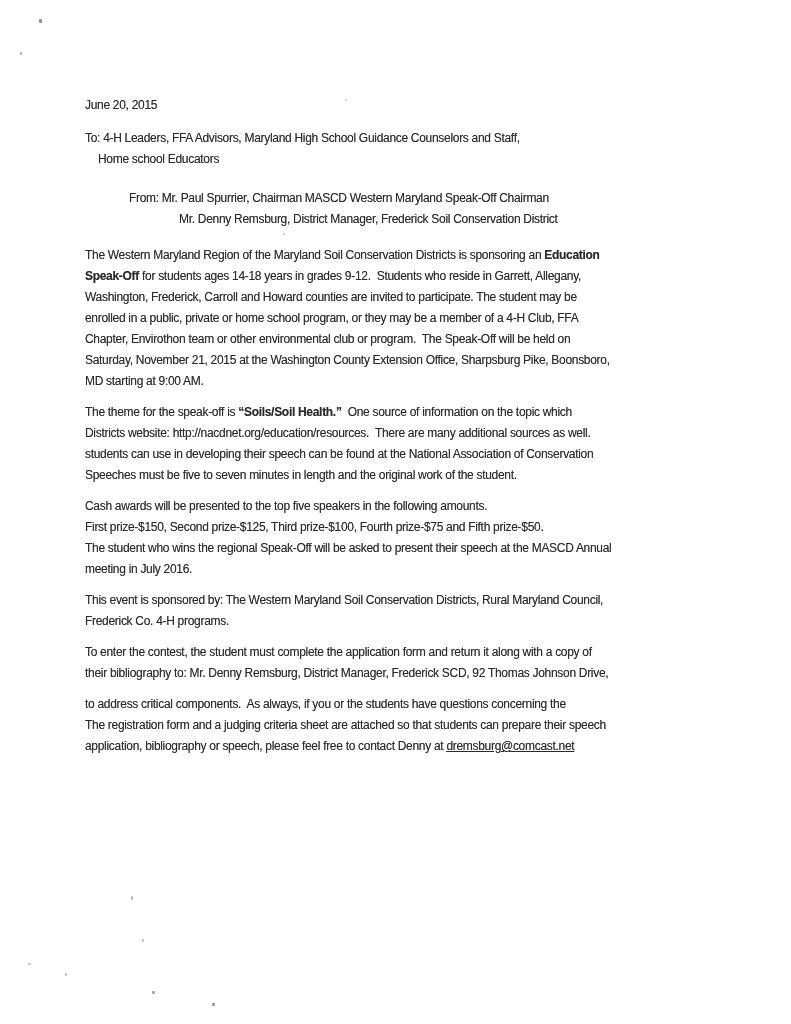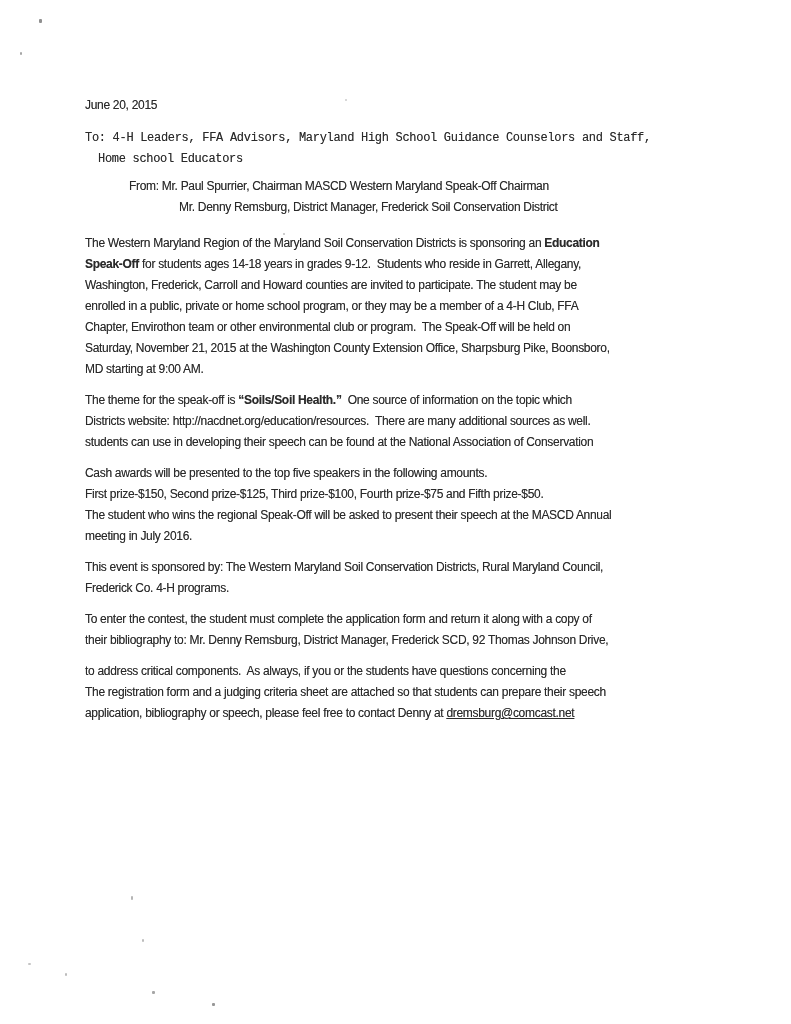--- a/index.html
+++ b/index.html
@@ -24,21 +24,21 @@
     left: 85px;
     top: 95px;
     width: 660px;
   }
   .line {
     white-space: pre;
     line-height: 21px;
     min-height: 21px;
   }
   .block-date   { margin-bottom: 12px; }
-  .block-to     { margin-bottom: 6px; font-family: Liberation Mono, monospace; }
+  .block-to     { margin-bottom: 18px; }
   .block-from   { margin-bottom: 15px; margin-left: 44px; }
   .para         { margin-bottom: 10px; }
   .indent-to    { padding-left: 13px; }
   .indent-from  { padding-left: 50px; }
   .bold         { font-weight: 700; }
   .email        { text-decoration: underline; }
   .speck {
     position: absolute;
     background: #6b6b6b;
     border-radius: 1px;
@@ -69,20 +69,21 @@
       <div class="line">enrolled in a public, private or home school program, or they may be a member of a 4-H Club, FFA</div>
       <div class="line">Chapter, Envirothon team or other environmental club or program.  The Speak-Off will be held on</div>
       <div class="line">Saturday, November 21, 2015 at the Washington County Extension Office, Sharpsburg Pike, Boonsboro,</div>
       <div class="line">MD starting at 9:00 AM.</div>
     </div>
 
     <div class="para">
       <div class="line"><span>The theme for the speak-off is </span><span class="bold">“Soils/Soil Health.”</span><span>  One source of information on the topic which</span></div>
       <div class="line">Districts website: http://nacdnet.org/education/resources.  There are many additional sources as well.</div>
       <div class="line">students can use in developing their speech can be found at the National Association of Conservation</div>
+      <div class="line">Speeches must be five to seven minutes in length and the original work of the student.</div>
     </div>
 
     <div class="para">
       <div class="line">Cash awards will be presented to the top five speakers in the following amounts.</div>
       <div class="line">First prize-$150, Second prize-$125, Third prize-$100, Fourth prize-$75 and Fifth prize-$50.</div>
       <div class="line">The student who wins the regional Speak-Off will be asked to present their speech at the MASCD Annual</div>
       <div class="line">meeting in July 2016.</div>
     </div>
 
     <div class="para">

